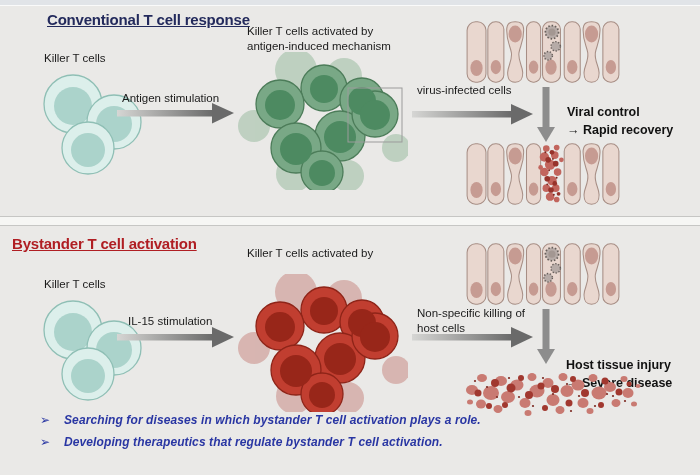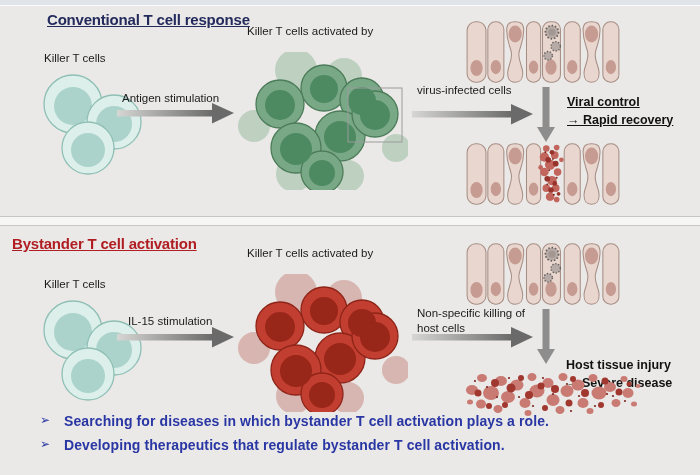--- a/index.html
+++ b/index.html
@@ -15,21 +15,21 @@
   .panel-title{font-size:15px;font-weight:bold;text-decoration:underline;letter-spacing:-0.2px;}
   .title-conv{color:#232a5c;margin-left:35px;}
   .title-byst{color:#b01e23;}
   .lbl{font-size:11.5px;line-height:1.28;color:#1b1b1b;}
   .lbl span{display:block;}
   .outcome{font-size:12.5px;font-weight:bold;line-height:1.4;color:#111;}
   .outcome span{display:block;}
   .bullets{left:40px;top:413px;width:620px;}
   .bullet-row{display:flex;align-items:flex-start;margin-bottom:8px;color:#2936a3;}
   .bullet-marker{font-size:12px;width:24px;flex:0 0 24px;}
-  .bullet-text{font-size:14px;font-weight:600;letter-spacing:0.1px;}
+  .bullet-text{font-size:12px;font-style:italic;font-weight:600;letter-spacing:0.1px;}
   svg{display:block;}
 </style>
 </head>
 <body>
 
 <svg width="0" height="0" style="position:absolute" aria-hidden="true">
   <defs>
     <linearGradient id="arrowGrad" x1="0" y1="0" x2="1" y2="0">
       <stop offset="0" stop-color="#d6d6d4"></stop>
       <stop offset="1" stop-color="#6b6b6b"></stop>
@@ -56,20 +56,21 @@
 
   <div class="abs lbl" style="left:122px;top:91px;">Antigen stimulation</div>
 
   <svg class="abs" style="left:117px;top:100px;" width="118" height="26" viewBox="0 0 118 26">
     <rect x="0" y="10" width="95" height="6.5" fill="url(#arrowGrad)"></rect>
     <polygon points="95,3 117,13 95,23.5" fill="#6a6a6a"></polygon>
   </svg>
 
   <div class="abs lbl" style="left:247px;top:24px;">
     <span>Killer T cells activated by</span>
+    <span>antigen-induced mechanism</span>
   </div>
 
   <svg class="abs" style="left:236px;top:52px;" width="172" height="138" viewBox="0 0 172 138">
     <g opacity="0.5" fill="#93b89b">
       <circle cx="60" cy="18" r="21"></circle>
         <circle cx="108" cy="24" r="18"></circle>
       <circle cx="18" cy="74" r="16"></circle>
         <circle cx="58" cy="122" r="18"></circle>
       <circle cx="112" cy="124" r="16"></circle>
         <circle cx="160" cy="96" r="14"></circle>
@@ -131,21 +132,21 @@
       <circle cx="96" cy="29" r="5" fill="#b6aba7" stroke="#675f5b" stroke-width="1.5" stroke-dasharray="1.4 1.8"></circle>
       <circle cx="88" cy="39" r="4.5" fill="#b6aba7" stroke="#675f5b" stroke-width="1.5" stroke-dasharray="1.4 1.8"></circle>
     </g>
   </svg>
 
   <svg class="abs" style="left:535px;top:87px;" width="22" height="56" viewBox="0 0 22 56">
     <rect x="7.5" y="0" width="7" height="42" fill="#8d8d8d"></rect>
     <polygon points="2,40 20,40 11,55" fill="#8d8d8d"></polygon>
   </svg>
 
-  <div class="abs outcome" style="left:567px;top:94px;text-decoration:underline;">
+  <div class="abs outcome" style="left:567px;top:104px;">
     <span>Viral control</span>
     <span>→ Rapid recovery</span>
   </div>
 
   <svg class="abs" style="left:463px;top:141px;" width="160" height="66" viewBox="0 0 165 70">
     <g fill="#e9d7cf" stroke="#a78e85" stroke-width="1.1">
       <rect x="2" y="3" width="20" height="64" rx="9"></rect>
       <rect x="24" y="3" width="17" height="64" rx="8"></rect>
       <path d="M44,12 C44,4 48,3 53,3 C58,3 62,4 62,12 C62,24 58,29 57,36 C56,45 61,50 61,57 C61,65 58,67 53,67 C48,67 45,65 45,57 C45,50 50,45 49,36 C48,29 44,24 44,12 Z"></path>
       <rect x="65" y="3" width="15" height="64" rx="7"></rect>

